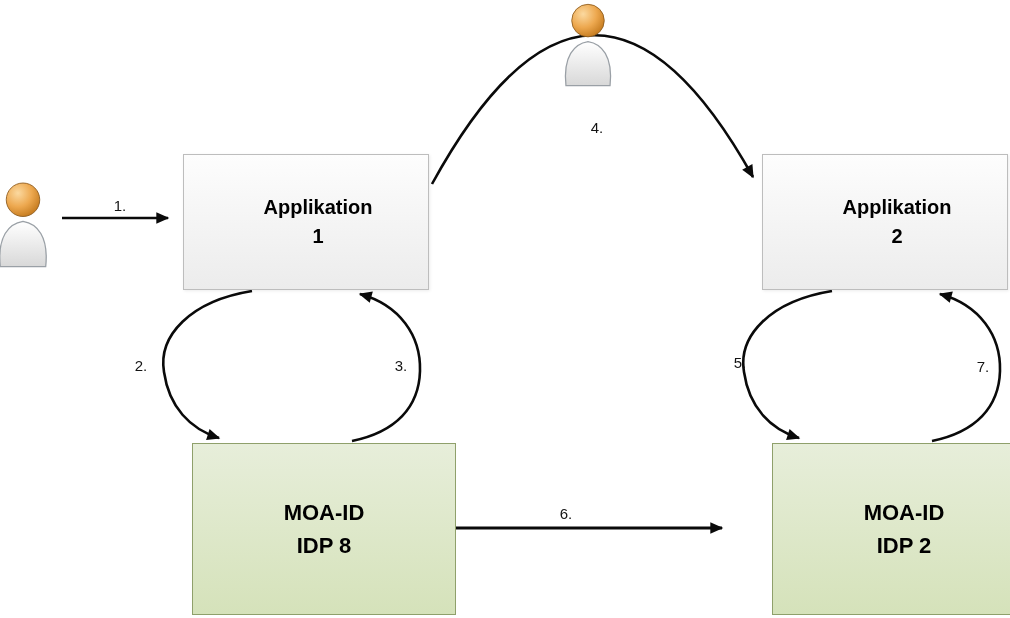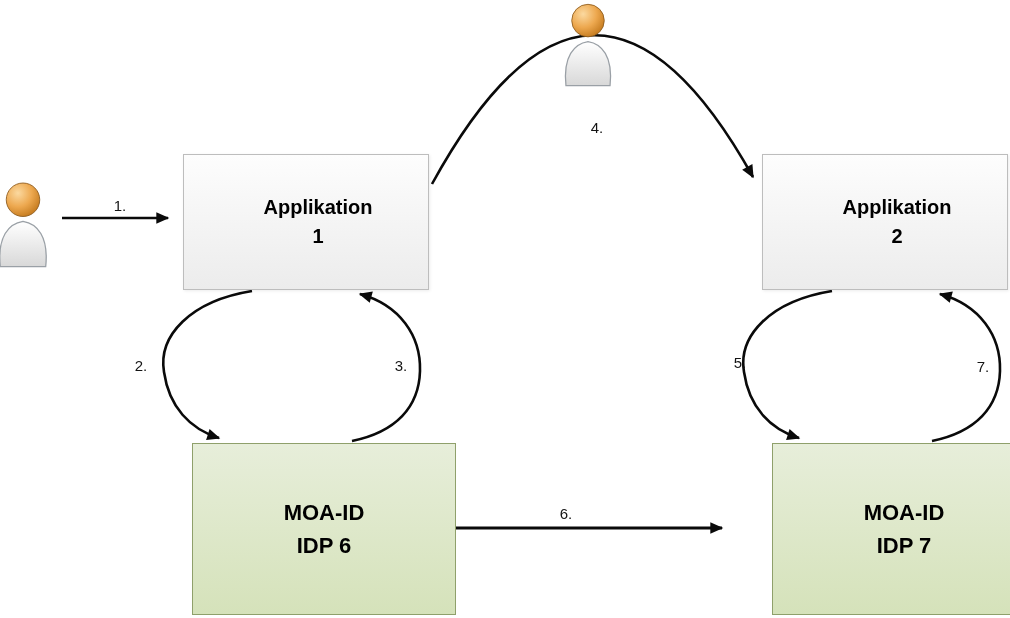--- a/index.html
+++ b/index.html
@@ -108,26 +108,26 @@
     <span>1</span>
   </div>
 
   <div class="node node-app" style="left:762px; top:154px; width:246px; height:136px;">
     <span>Applikation</span>
     <span>2</span>
   </div>
 
   <div class="node node-idp" style="left:146px; top:443px; width:264px; height:172px;">
     <span>MOA-ID</span>
-    <span>IDP 6</span>
+    <span>IDP 8</span>
   </div>
 
   <div class="node node-idp" style="left:726px; top:443px; width:264px; height:172px;">
     <span>MOA-ID</span>
-    <span>IDP 7</span>
+    <span>IDP 2</span>
   </div>
 
   <div class="step" style="left:120px; top:205px;">1.</div>
   <div class="step" style="left:141px; top:365px;">2.</div>
   <div class="step" style="left:401px; top:365px;">3.</div>
   <div class="step" style="left:597px; top:127px;">4.</div>
   <div class="step" style="left:740px; top:362px;">5.</div>
   <div class="step" style="left:566px; top:513px;">6.</div>
   <div class="step" style="left:983px; top:366px;">7.</div>
 

